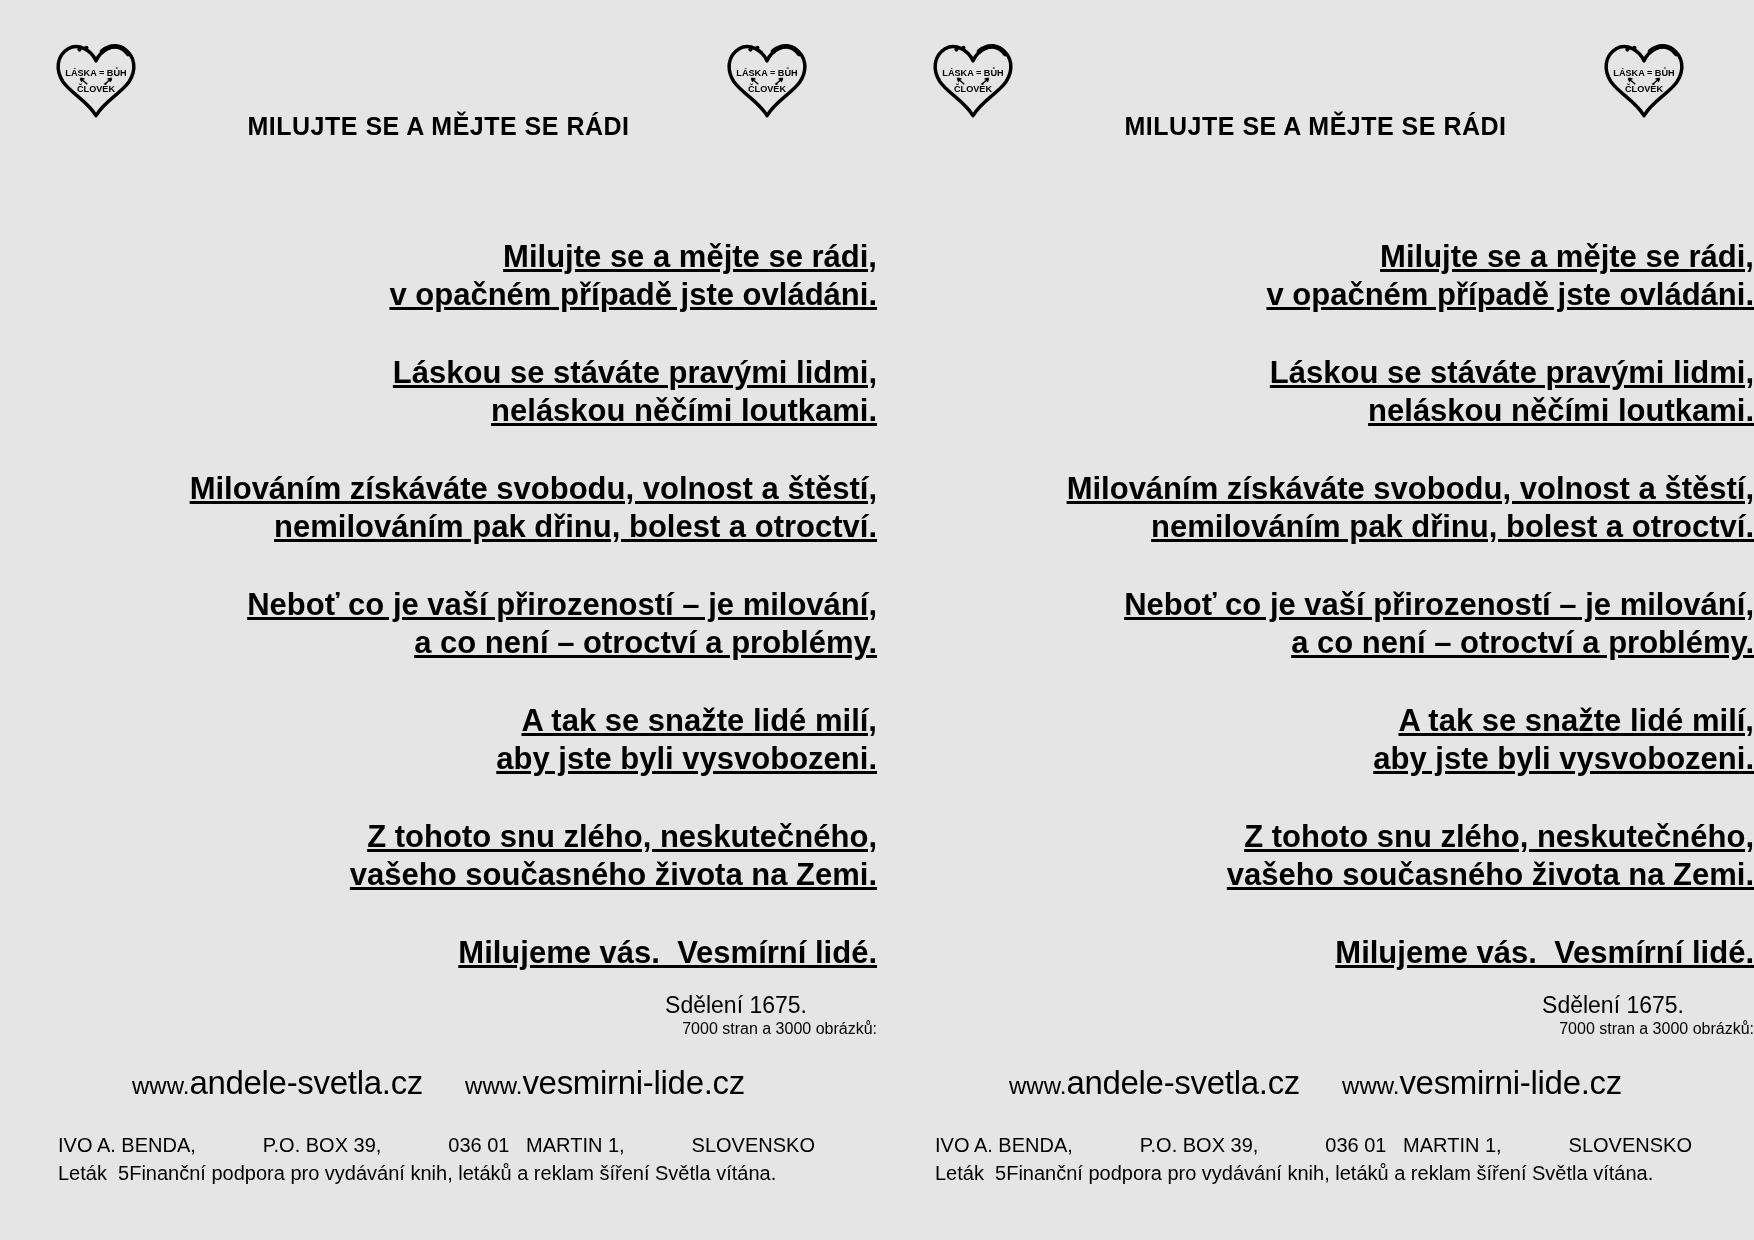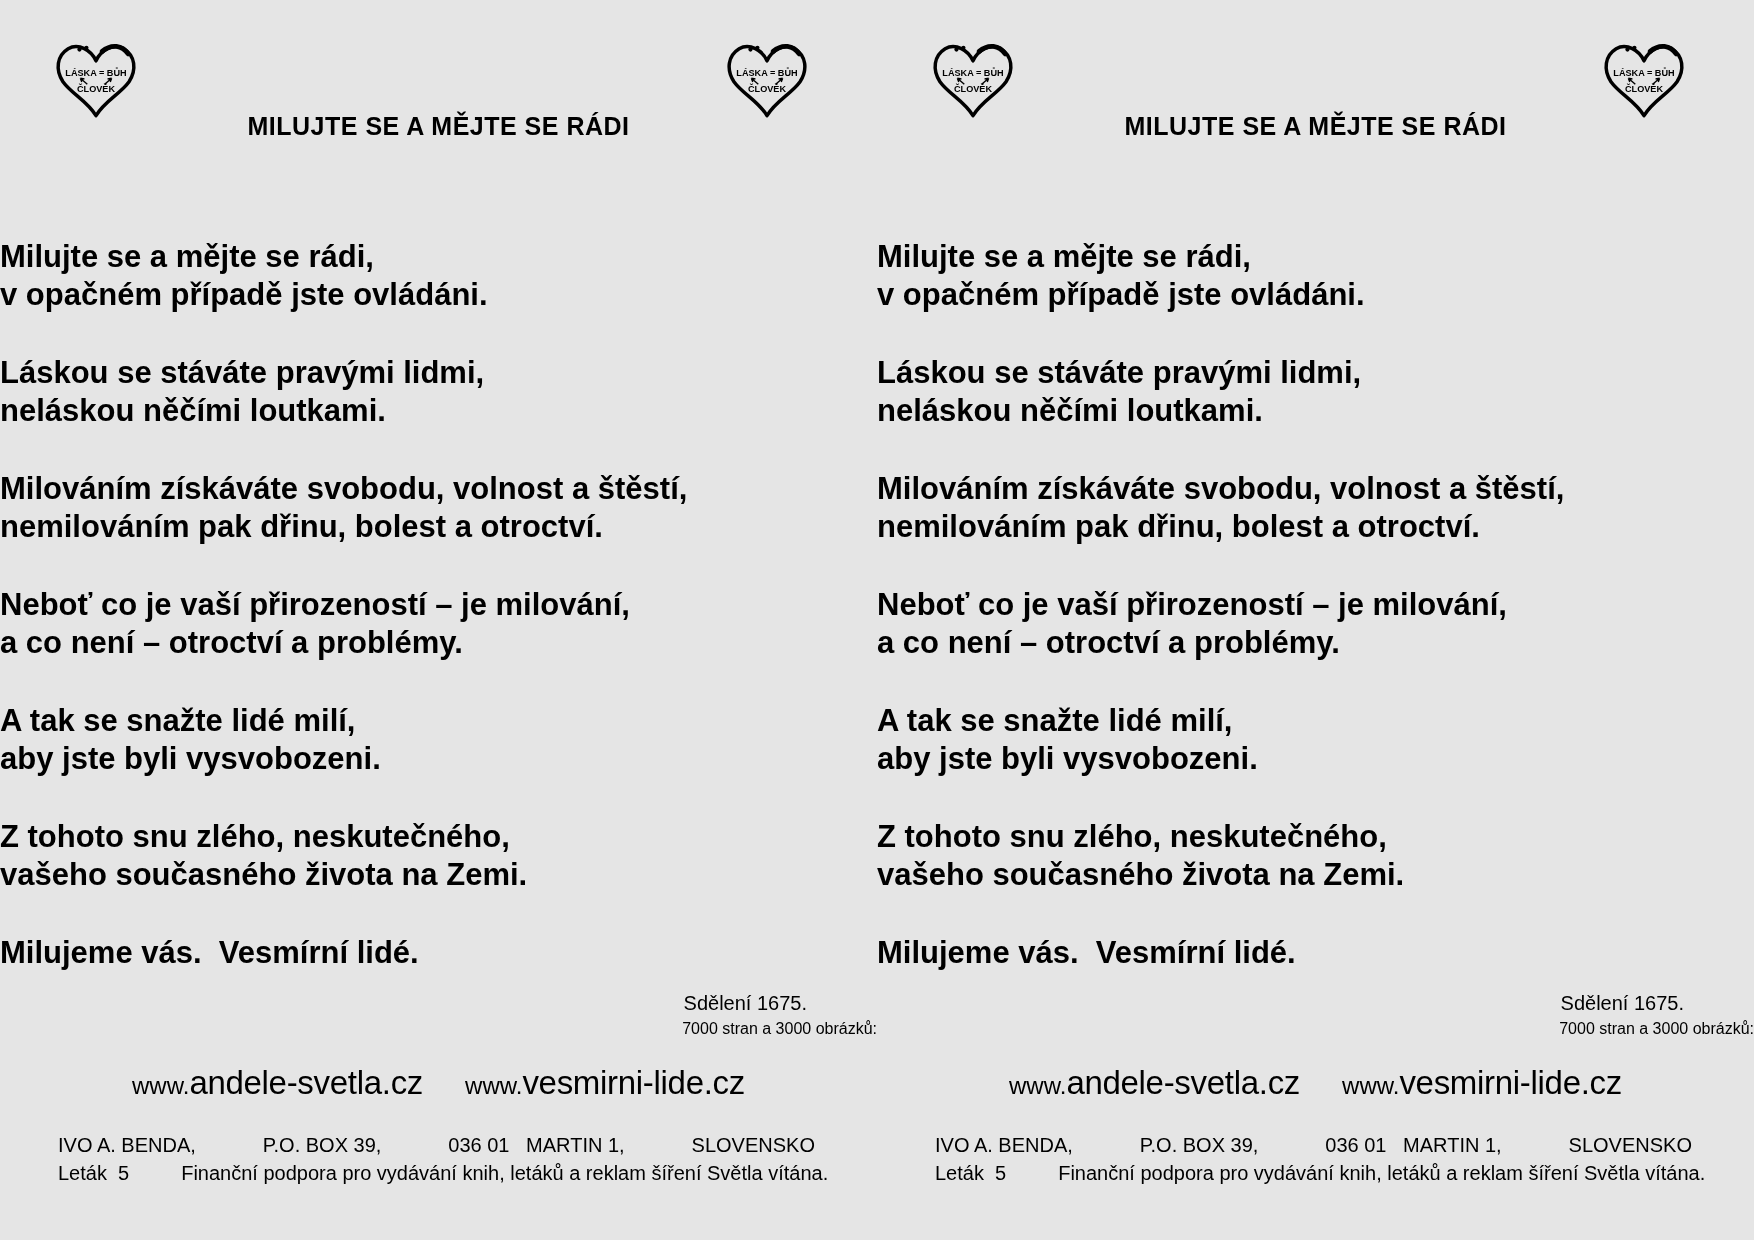--- a/index.html
+++ b/index.html
@@ -40,33 +40,34 @@
     text-align: center;
     font-size: 25px;
     font-weight: bold;
     letter-spacing: 0.5px;
     white-space: pre;
   }
   .poem {
     position: absolute;
     top: 238px;
     left: 0; right: 0;
-    text-align: left;
+    text-align: right;
     font-size: 31px;
     line-height: 38px;
     font-weight: bold;
+    text-decoration: underline;
   }
   .stanza { margin: 0 0 40px 0; }
   .poem-line { white-space: pre; }
   .sdeleni {
     position: absolute;
     top: 992px;
     left: 0; right: 70px;
     text-align: right;
-    font-size: 20px;
+    font-size: 23px;
     white-space: pre;
   }
   .stats {
     position: absolute;
     top: 1020px;
     left: 0; right: 0;
     text-align: right;
     font-size: 16px;
     white-space: pre;
   }
@@ -89,21 +90,20 @@
     left: 58px; right: 62px;
     font-size: 20px;
   }
   .footer-line1 {
     display: flex;
     justify-content: space-between;
     white-space: pre;
   }
   .footer-line2 {
     display: flex;
-    gap: 52px;
     margin-top: 5px;
     white-space: pre;
   }
 </style>
 </head>
 <body>
 
 <div class="page">
   <section class="column">
 

